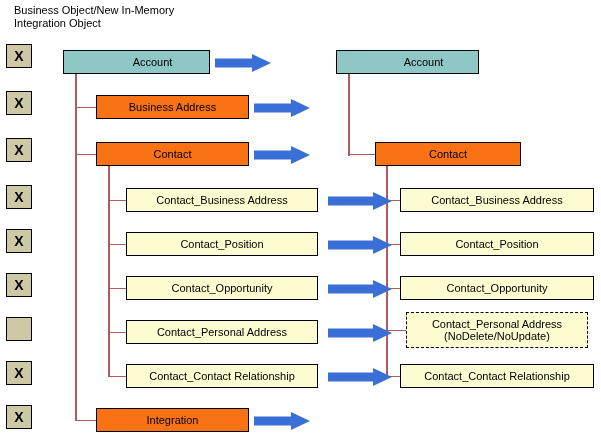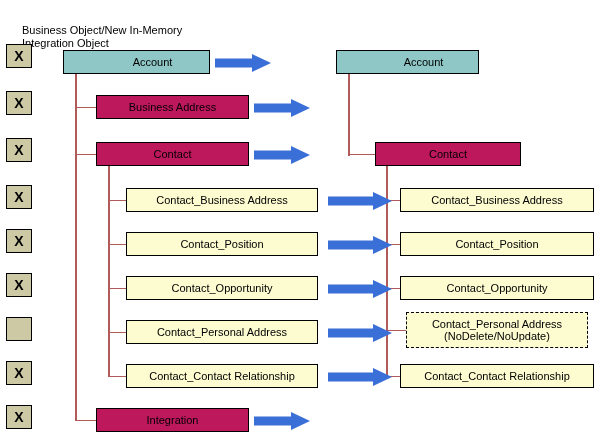--- a/index.html
+++ b/index.html
@@ -31,21 +31,21 @@
     font-size: 11px;
     color: #000000;
     display: flex;
     align-items: center;
     justify-content: center;
     text-align: center;
     line-height: 12px;
     white-space: pre-line;
   }
   .teal   { background: #8fc6c6; padding-left: 32px; }
-  .cyan   { background: #be185d; }
+  .cyan   { background: #f97316; }
   .yellow { background: #fdfbd0; }
   .dashed { border: 1px dashed #000000; background: #fdfbd0; }
   .xbox {
     position: absolute;
     box-sizing: border-box;
     width: 26px;
     height: 24px;
     border: 1px solid #000000;
     background: #cdc9a5;
     font-size: 14px;
@@ -62,21 +62,21 @@
   .arrow {
     position: absolute;
   }
   .arrow svg { display: block; }
 </style>
 </head>
 <body>
 
 <div id="canvas">
 
-  <div class="hdr" id="hdr-left" style="left:22px; top:4px; width:230px;margin-top:20px;">Business Object/New In-Memory
+  <div class="hdr" id="hdr-left" style="left:14px; top:4px; width:230px;">Business Object/New In-Memory
 Integration Object</div>
 
   <div id="connectors">
       <div class="conn" style="left: 75px; top: 62px; width: 2px; height: 358px;"></div>
       <div class="conn" style="left: 63px; top: 62px; width: 14px; height: 1px;"></div>
       <div class="conn" style="left: 75px; top: 107px; width: 23px; height: 1px;"></div>
       <div class="conn" style="left: 75px; top: 154px; width: 23px; height: 1px;"></div>
       <div class="conn" style="left: 75px; top: 420px; width: 23px; height: 1px;"></div>
       <div class="conn" style="left: 108px; top: 154px; width: 2px; height: 222px;"></div>
       <div class="conn" style="left: 108px; top: 200px; width: 20px; height: 1px;"></div>

